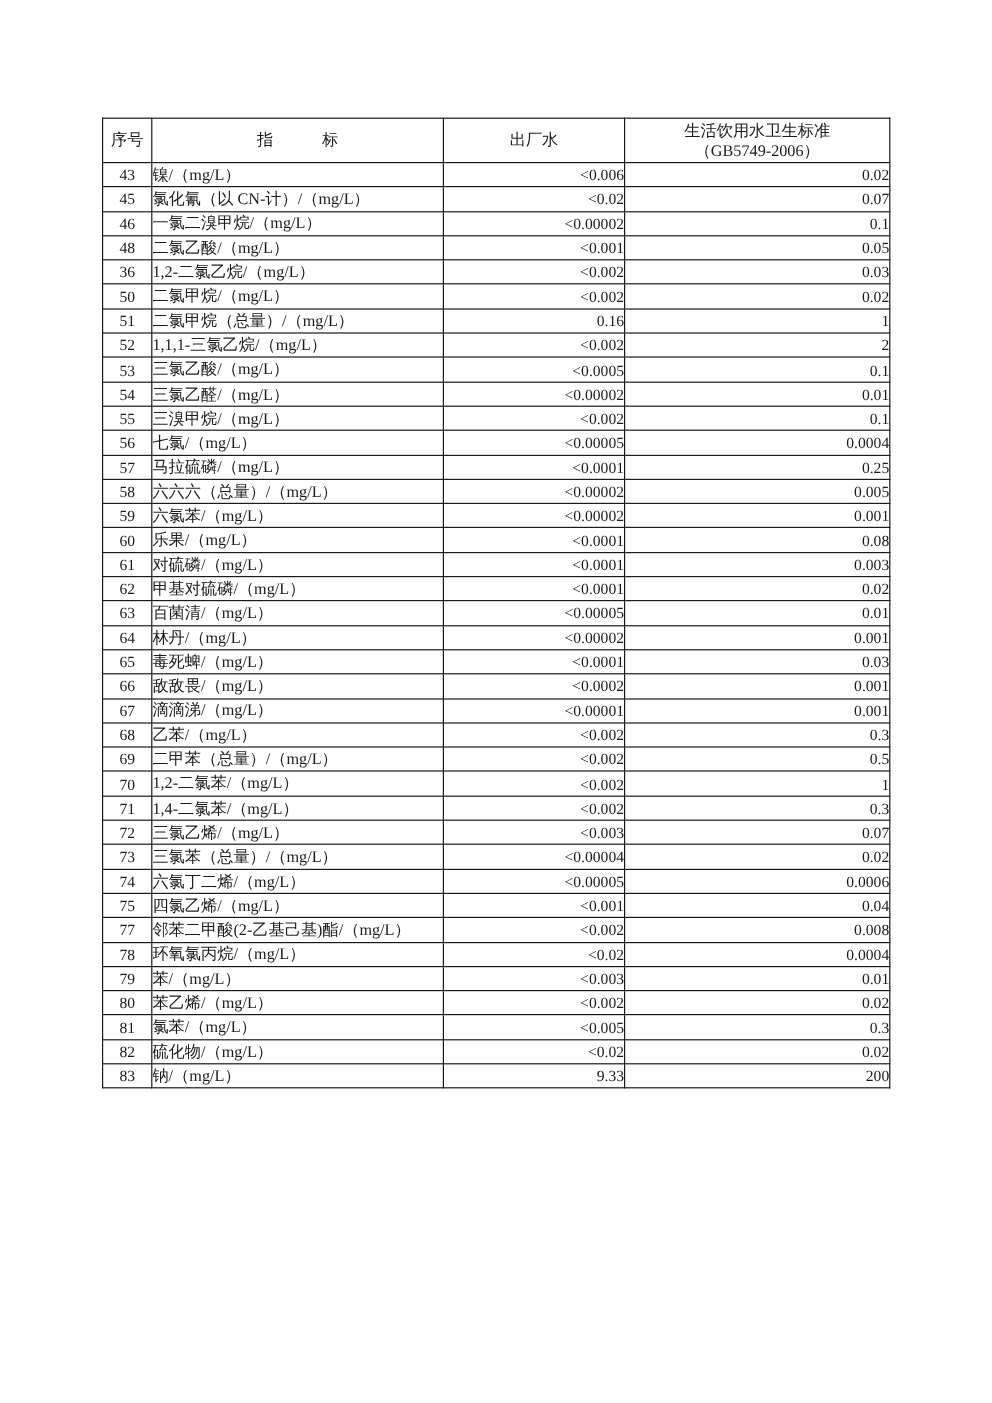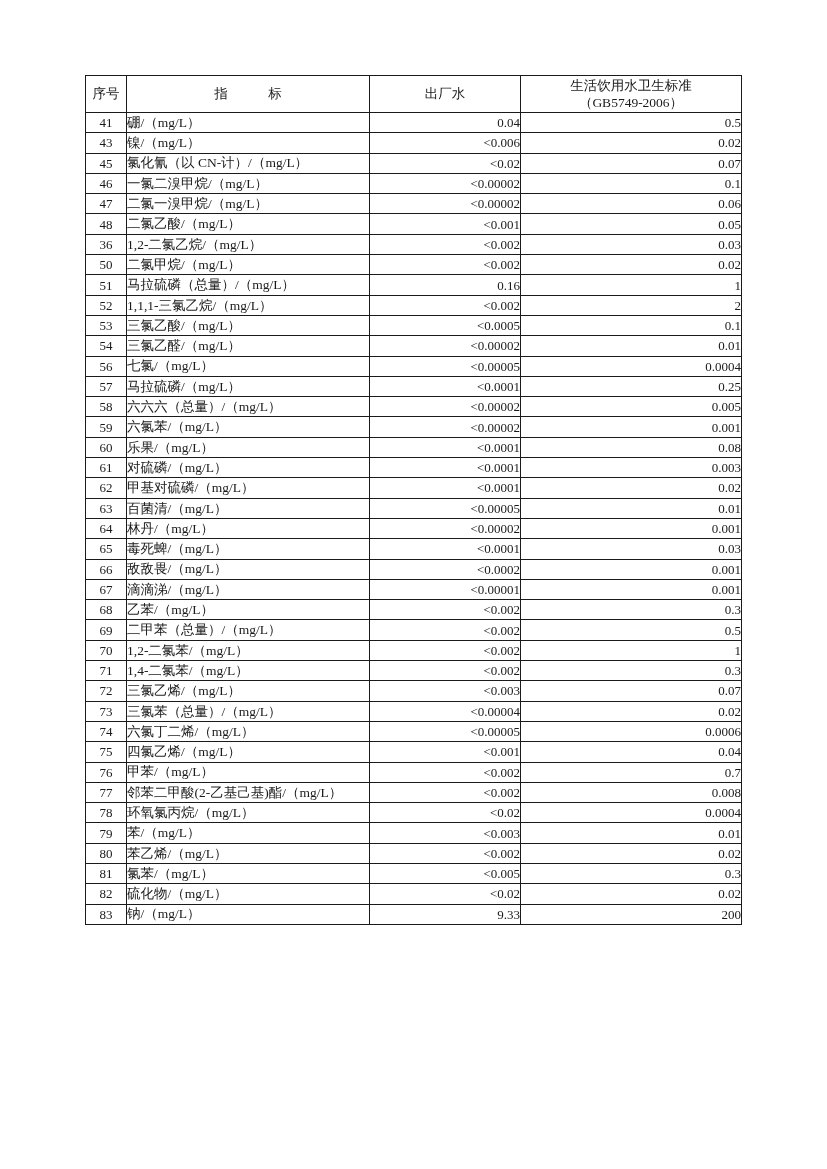--- a/index.html
+++ b/index.html
@@ -17,21 +17,21 @@
   .page {
     position: absolute;
     left: 0; top: 0;
     width: 827px;
     height: 1169px;
     background: #ffffff;
   }
   table.wq {
     position: absolute;
     left: 85px;
-    top: 75px;
+    top: 98px;
     width: 656px;
     border-collapse: collapse;
     table-layout: fixed;
     font-size: 13.5px;
     line-height: 1;
     font-family: Liberation Serif, serif;
   }
   table.wq th, table.wq td {
     border: 1px solid #1a1a1a;
     padding: 0;
@@ -83,70 +83,58 @@
         <th>指　　　标</th>
         <th>出厂水</th>
         <th class="std-head">
           <div>生活饮用水卫生标准</div>
           <div>（GB5749-2006）</div>
         </th>
       </tr>
     </thead>
     <tbody>
         <tr>
-    <td class="c-num">41</td>
-    <td class="c-ind">硼/（mg/L）</td>
-    <td class="c-val">0.04</td>
-    <td class="c-std">0.5</td>
-  </tr>
-        <tr>
     <td class="c-num">43</td>
     <td class="c-ind">镍/（mg/L）</td>
     <td class="c-val">&lt;0.006</td>
     <td class="c-std">0.02</td>
   </tr>
         <tr>
     <td class="c-num">45</td>
     <td class="c-ind">氯化氰（以 CN-计）/（mg/L）</td>
     <td class="c-val">&lt;0.02</td>
     <td class="c-std">0.07</td>
   </tr>
         <tr>
     <td class="c-num">46</td>
     <td class="c-ind">一氯二溴甲烷/（mg/L）</td>
     <td class="c-val">&lt;0.00002</td>
     <td class="c-std">0.1</td>
   </tr>
         <tr>
-    <td class="c-num">47</td>
-    <td class="c-ind">二氯一溴甲烷/（mg/L）</td>
-    <td class="c-val">&lt;0.00002</td>
-    <td class="c-std">0.06</td>
-  </tr>
-        <tr>
     <td class="c-num">48</td>
     <td class="c-ind">二氯乙酸/（mg/L）</td>
     <td class="c-val">&lt;0.001</td>
     <td class="c-std">0.05</td>
   </tr>
         <tr>
     <td class="c-num">36</td>
     <td class="c-ind">1,2-二氯乙烷/（mg/L）</td>
     <td class="c-val">&lt;0.002</td>
     <td class="c-std">0.03</td>
   </tr>
         <tr>
     <td class="c-num">50</td>
     <td class="c-ind">二氯甲烷/（mg/L）</td>
     <td class="c-val">&lt;0.002</td>
     <td class="c-std">0.02</td>
   </tr>
         <tr>
     <td class="c-num">51</td>
-    <td class="c-ind">马拉硫磷（总量）/（mg/L）</td>
+    <td class="c-ind">二氯甲烷（总量）/（mg/L）</td>
     <td class="c-val">0.16</td>
     <td class="c-std">1</td>
   </tr>
         <tr>
     <td class="c-num">52</td>
     <td class="c-ind">1,1,1-三氯乙烷/（mg/L）</td>
     <td class="c-val">&lt;0.002</td>
     <td class="c-std">2</td>
   </tr>
         <tr>
@@ -155,20 +143,26 @@
     <td class="c-val">&lt;0.0005</td>
     <td class="c-std">0.1</td>
   </tr>
         <tr>
     <td class="c-num">54</td>
     <td class="c-ind">三氯乙醛/（mg/L）</td>
     <td class="c-val">&lt;0.00002</td>
     <td class="c-std">0.01</td>
   </tr>
         <tr>
+    <td class="c-num">55</td>
+    <td class="c-ind">三溴甲烷/（mg/L）</td>
+    <td class="c-val">&lt;0.002</td>
+    <td class="c-std">0.1</td>
+  </tr>
+        <tr>
     <td class="c-num">56</td>
     <td class="c-ind">七氯/（mg/L）</td>
     <td class="c-val">&lt;0.00005</td>
     <td class="c-std">0.0004</td>
   </tr>
         <tr>
     <td class="c-num">57</td>
     <td class="c-ind">马拉硫磷/（mg/L）</td>
     <td class="c-val">&lt;0.0001</td>
     <td class="c-std">0.25</td>
@@ -273,26 +267,20 @@
     <td class="c-num">74</td>
     <td class="c-ind">六氯丁二烯/（mg/L）</td>
     <td class="c-val">&lt;0.00005</td>
     <td class="c-std">0.0006</td>
   </tr>
         <tr>
     <td class="c-num">75</td>
     <td class="c-ind">四氯乙烯/（mg/L）</td>
     <td class="c-val">&lt;0.001</td>
     <td class="c-std">0.04</td>
-  </tr>
-        <tr>
-    <td class="c-num">76</td>
-    <td class="c-ind">甲苯/（mg/L）</td>
-    <td class="c-val">&lt;0.002</td>
-    <td class="c-std">0.7</td>
   </tr>
         <tr>
     <td class="c-num">77</td>
     <td class="c-ind">邻苯二甲酸(2-乙基己基)酯/（mg/L）</td>
     <td class="c-val">&lt;0.002</td>
     <td class="c-std">0.008</td>
   </tr>
         <tr>
     <td class="c-num">78</td>
     <td class="c-ind">环氧氯丙烷/（mg/L）</td>

